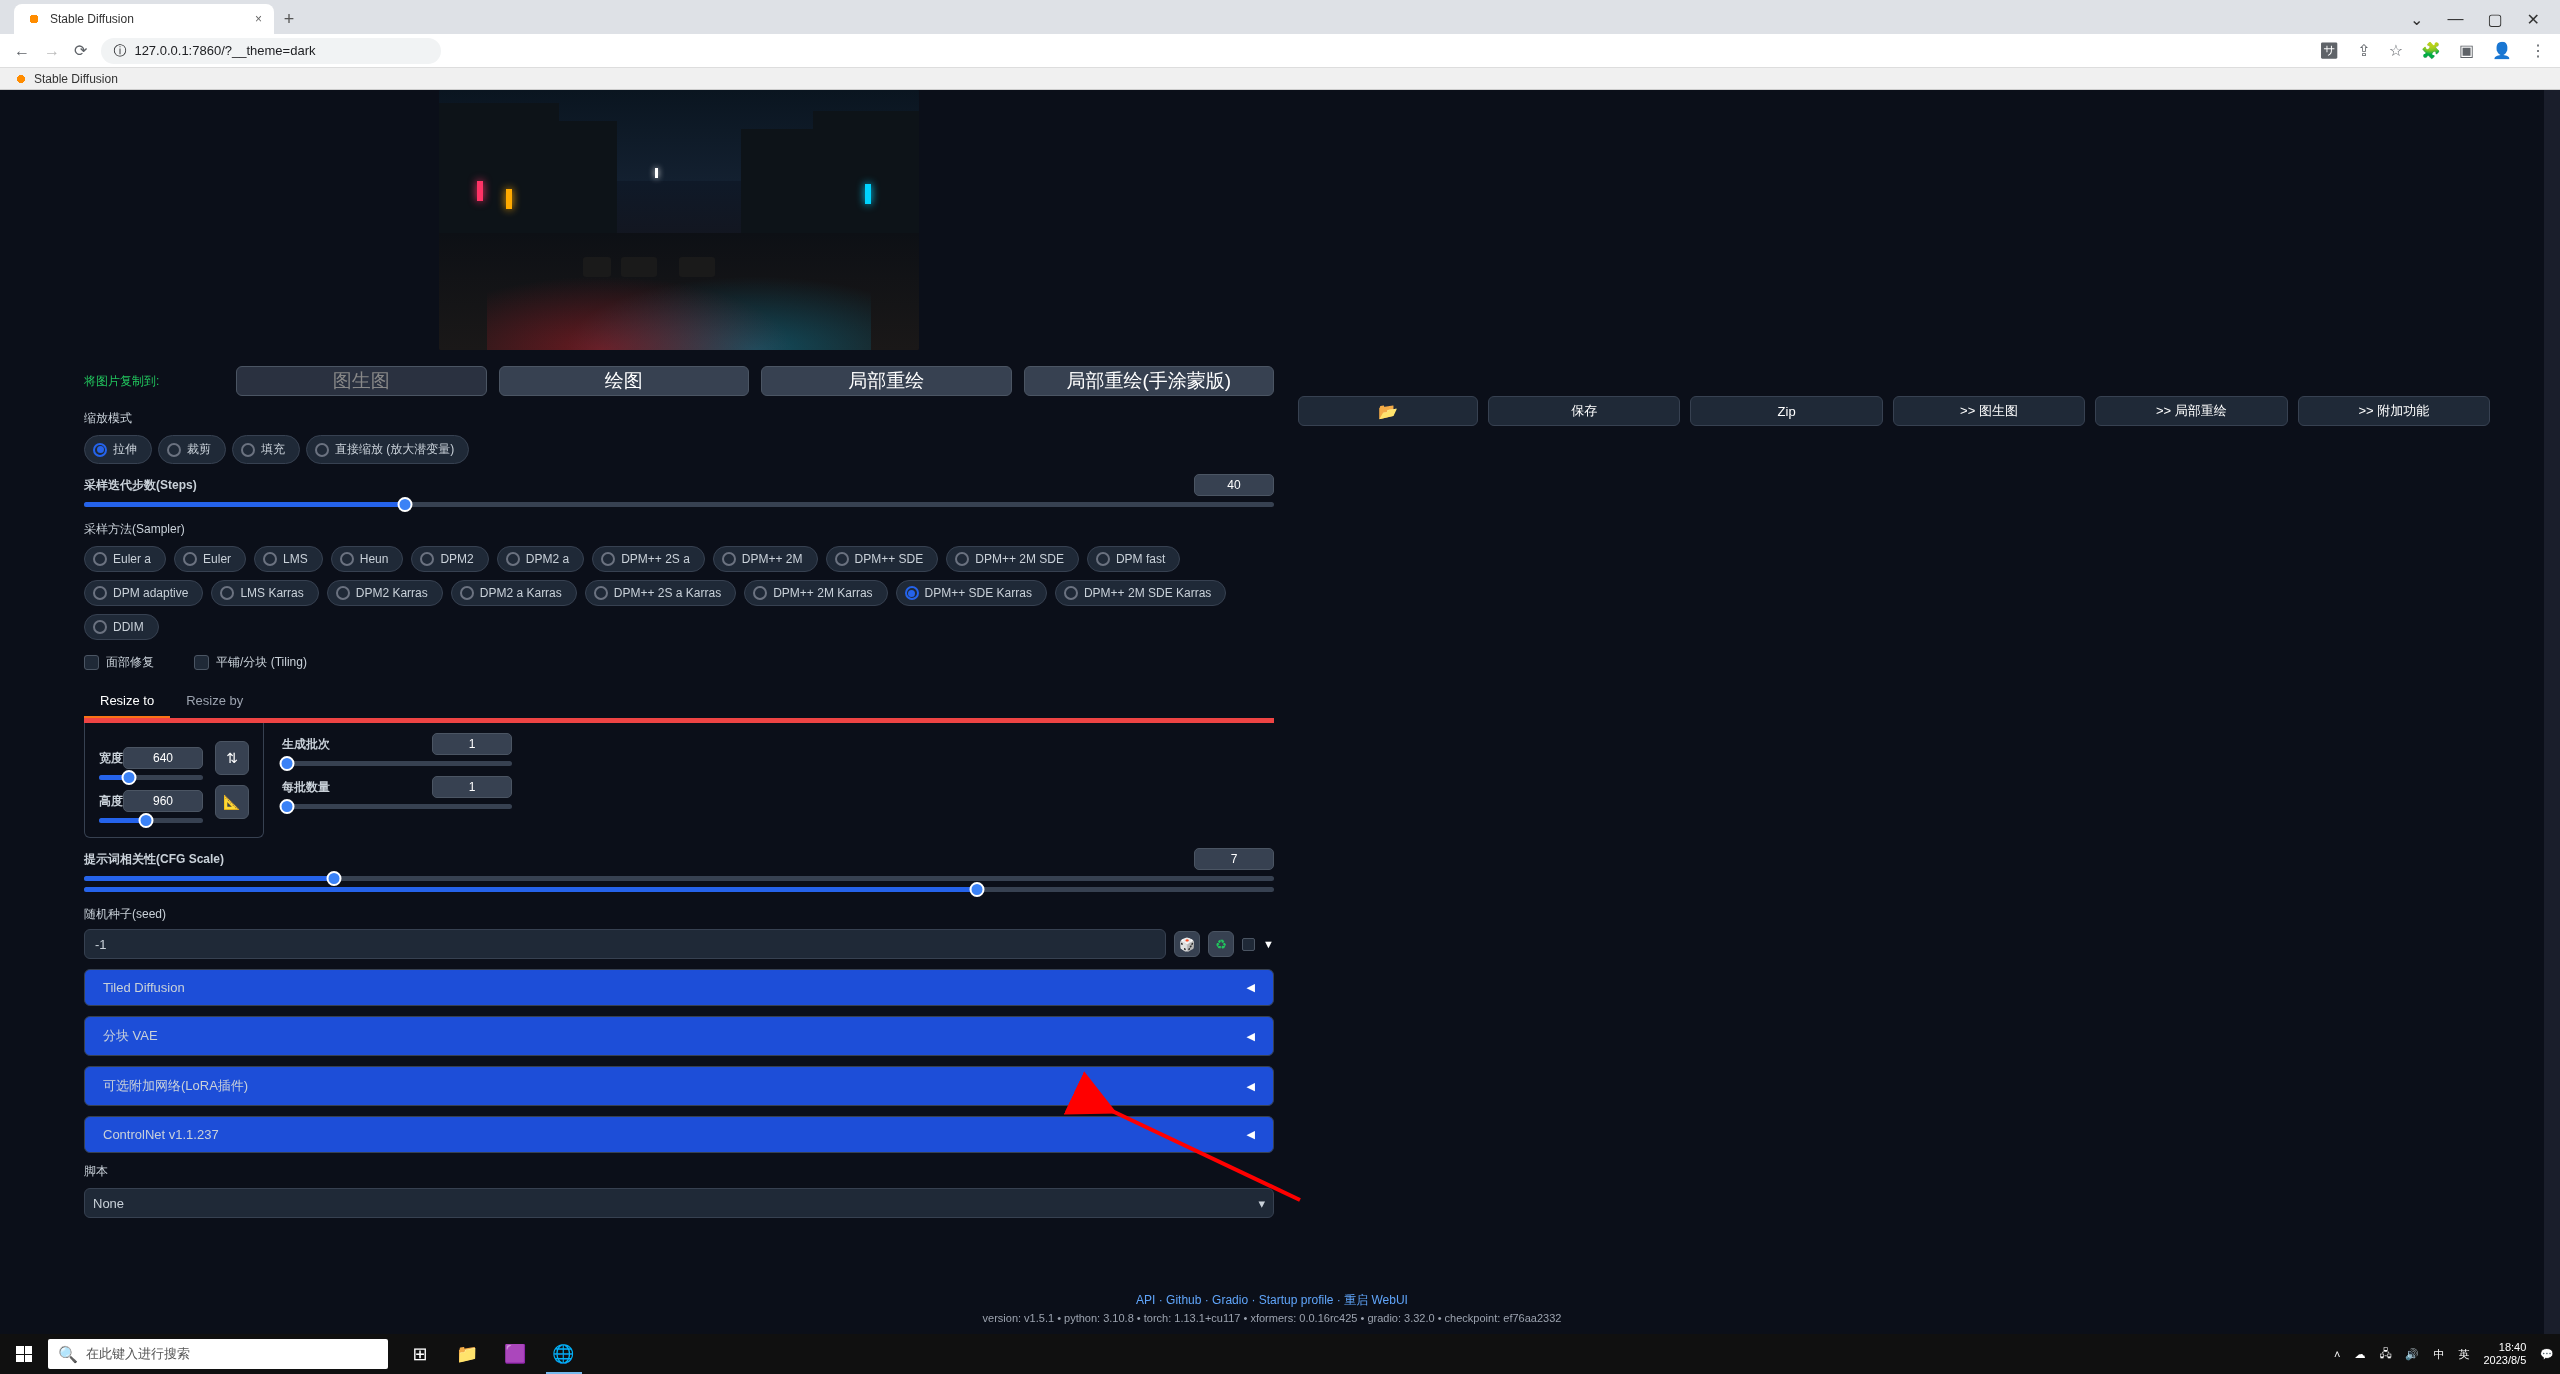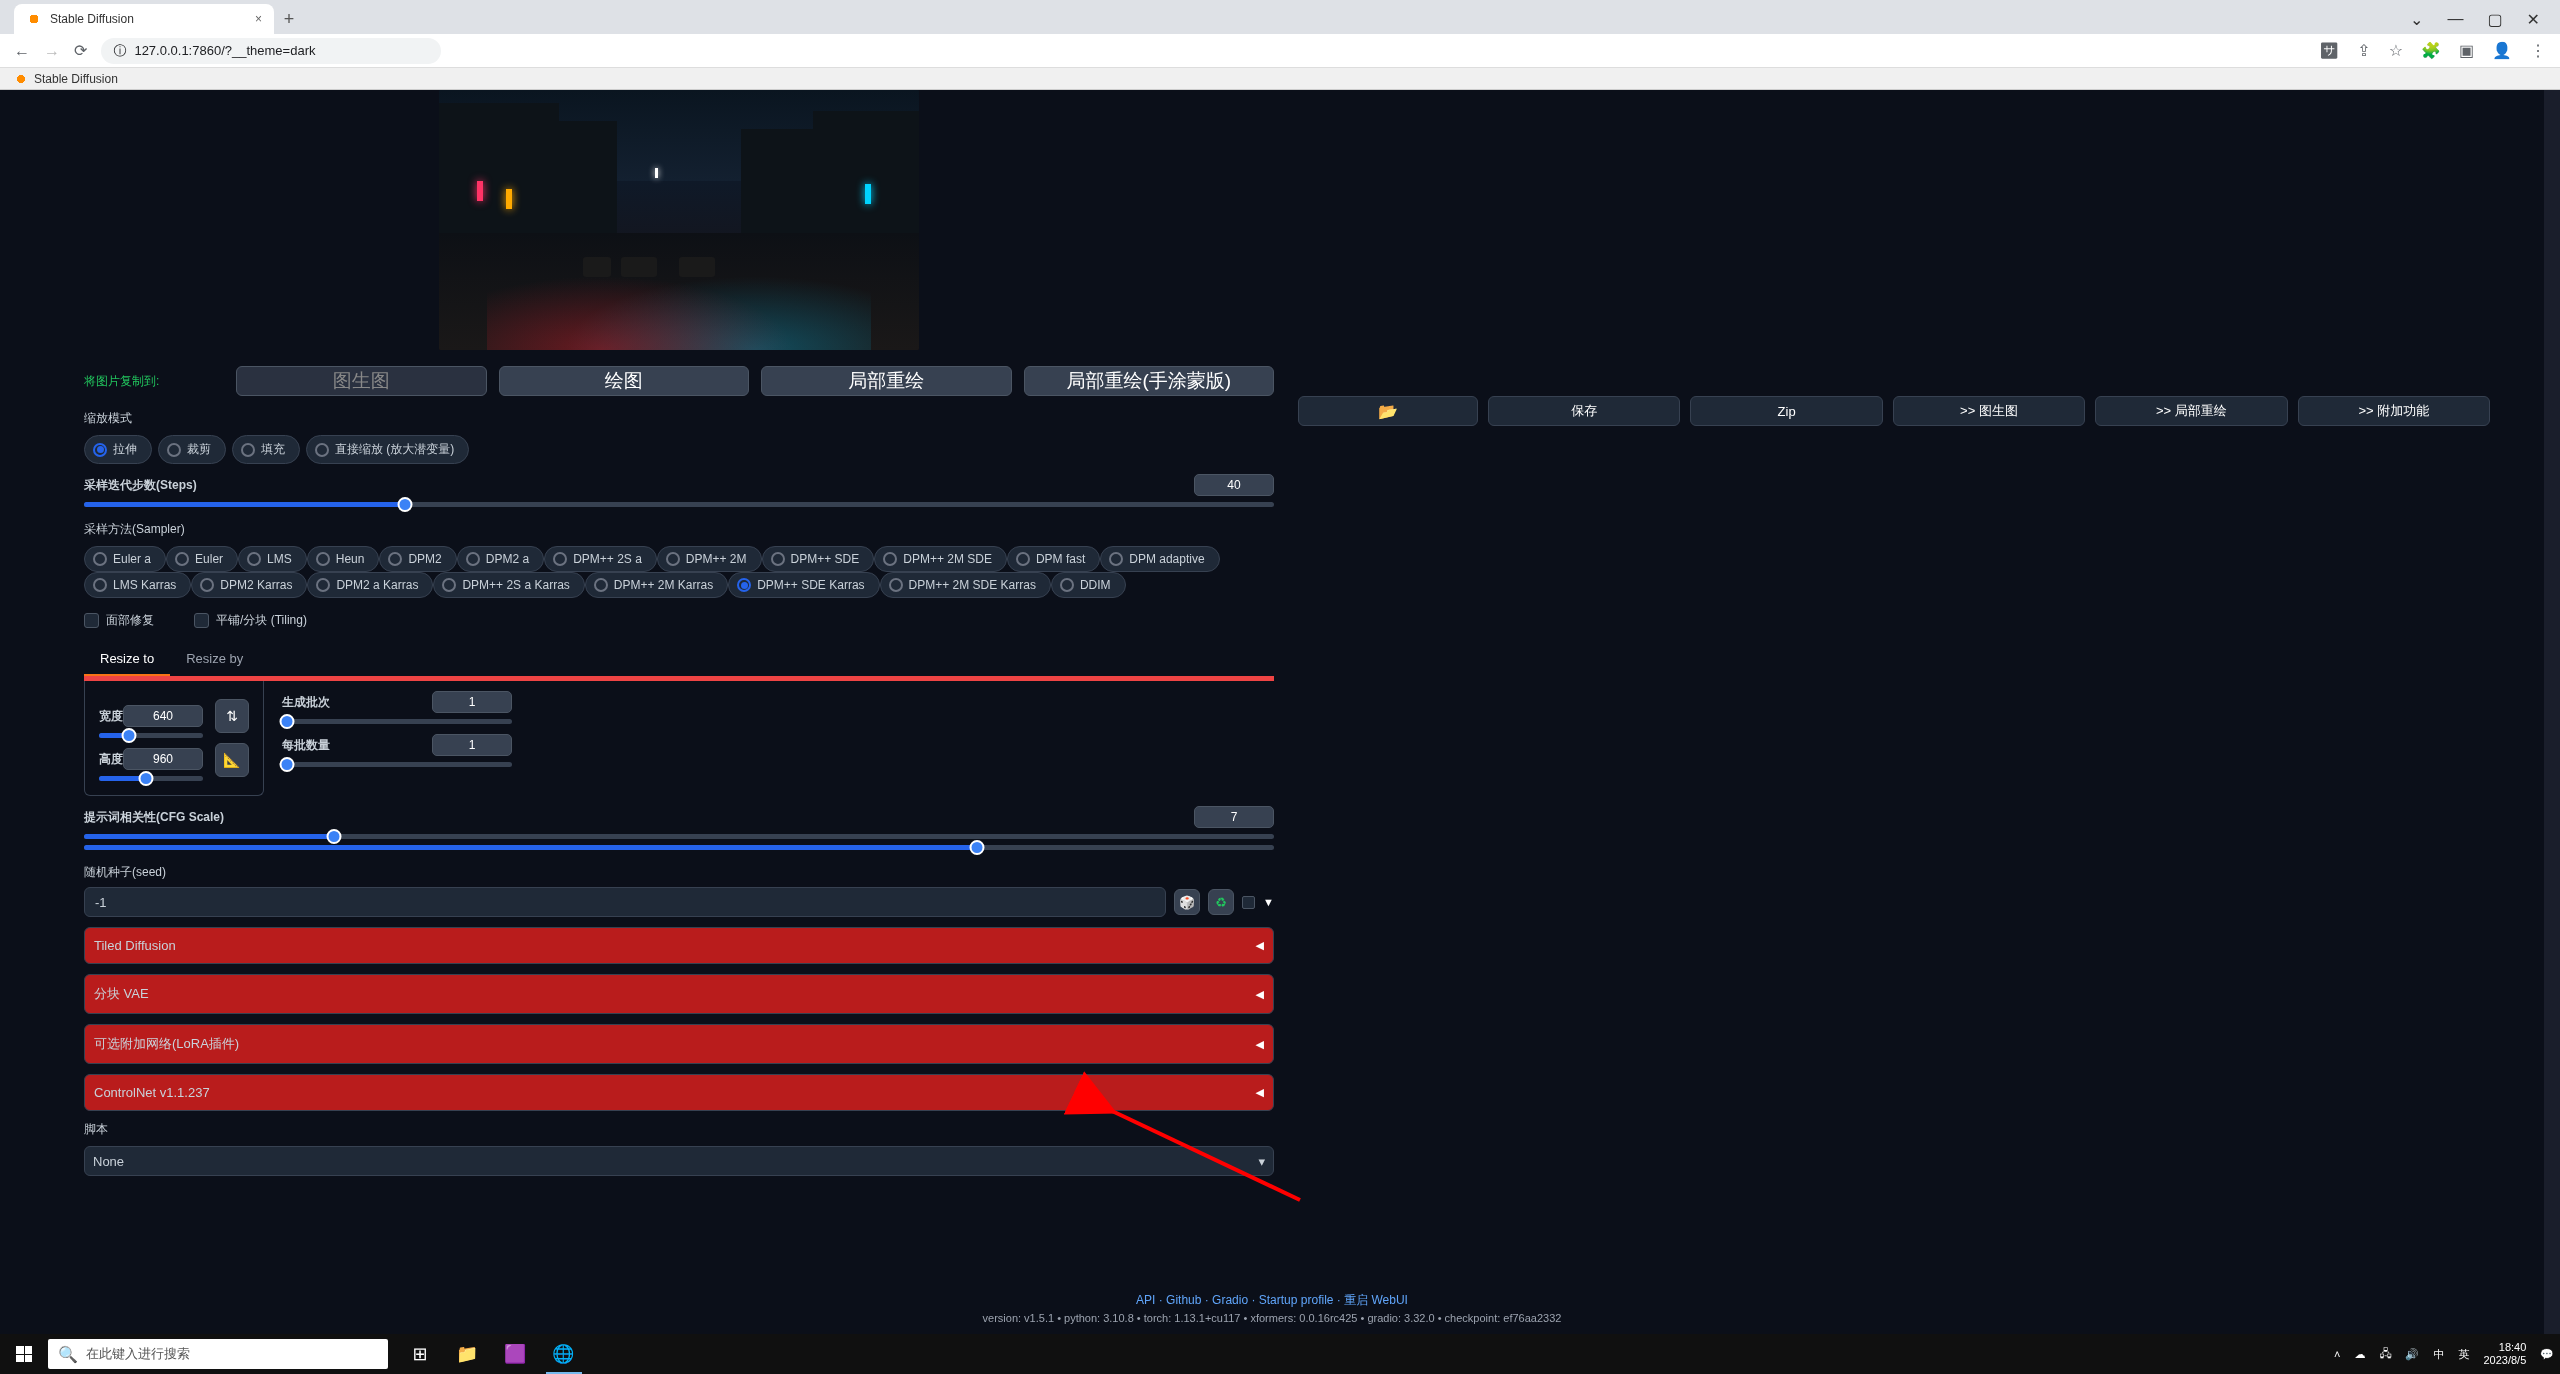--- a/index.html
+++ b/index.html
@@ -70,21 +70,21 @@
 
 .slider-row { display:flex; align-items:center; gap:12px; margin-top:6px;}
 .slider-head { display:flex; justify-content:space-between; align-items:center; margin-top:10px;}
 .slider-title { font-size:12px;font-weight:bold;}
 .num-box { width:80px; height:22px; background:#374151; border:1px solid #4b5563; border-radius:5px; color:#fff; text-align:center; font-size:12px; display:flex; align-items:center; justify-content:center;}
 .track { height:5px; background:#374151; border-radius:3px; position:relative; flex:1; }
 .fill { position:absolute; left:0; top:0; height:5px; background:#2563eb; border-radius:3px;}
 .thumb { position:absolute; top:-5px; width:15px; height:15px; border-radius:50%; background:#3b82f6; border:2px solid #fff; transform:translateX(-50%);}
 
 
-.sampler-grid { display:flex; flex-wrap:wrap; margin-top:8px;}
+.sampler-grid { display:flex; flex-wrap:wrap; gap:8px; margin-top:8px;}
 .sampler-grid .radio-chip { min-width:auto;}
 
 
 .check-row { display:flex; gap:40px; margin-top:14px; align-items:center;}
 .check { display:flex; align-items:center; gap:7px; font-size:12px;}
 .checkbox { width:15px; height:15px; border:1px solid #4b5563; background:#1f2937; border-radius:3px;}
 
 
 .tabs { display:flex; border-bottom:5px solid #ef4444; margin-top:14px;}
 .tab-btn { padding:8px 16px; font-size:13px; color:#9ca3af; cursor:pointer; border-bottom:2px solid transparent;}
@@ -101,21 +101,21 @@
 
 
 .seed-row { display:flex; gap:8px; align-items:center; margin-top:6px;}
 .seed-input { flex:1; height:30px; background:#1f2937; border:1px solid #374151; border-radius:6px; color:#c9d1d9; padding:0 10px; font-size:13px;}
 .small-btn { width:26px; height:26px; background:#374151; border:1px solid #4b5563; border-radius:6px; display:flex; align-items:center; justify-content:center; color:#fff; font-size:13px; cursor:pointer;}
 .small-btn.green{color:#22c55e; background:#374151;}
 .tiny-check { width:13px; height:13px; border:1px solid #4b5563; background:#1f2937; border-radius:2px;}
 .caret { color:#fff; font-size:11px;}
 
 
-.accordion { border:1px solid #374151; border-radius:6px; padding:10px 9px; margin-top:10px; display:flex; justify-content:space-between; align-items:center; background:#b91c1c; cursor:pointer;}
+.accordion { border:1px solid #374151; border-radius:6px; padding:10px 18px; margin-top:10px; display:flex; justify-content:space-between; align-items:center; background:#1d4ed8; cursor:pointer;}
 .accordion-title { font-size:13px; color:#c9d1d9;}
 .acc-arrow { color:#fff; font-size:11px;}
 
 
 .select-box { height:30px; background:#1f2937; border:1px solid #374151; border-radius:6px; display:flex; align-items:center; justify-content:space-between; padding:0 8px; font-size:13px; color:#c9d1d9; margin-top:4px;}
 
 
 .output-area { height:290px; background:#0b0f19;}
 .out-btn-row { display:flex; gap:10px; margin-top:6px;}
 .out-btn { flex:1; height:30px; background:#1f2937; border:1px solid #374151; border-radius:6px; color:#fff; display:flex; align-items:center; justify-content:center; font-size:13px; cursor:pointer;}

